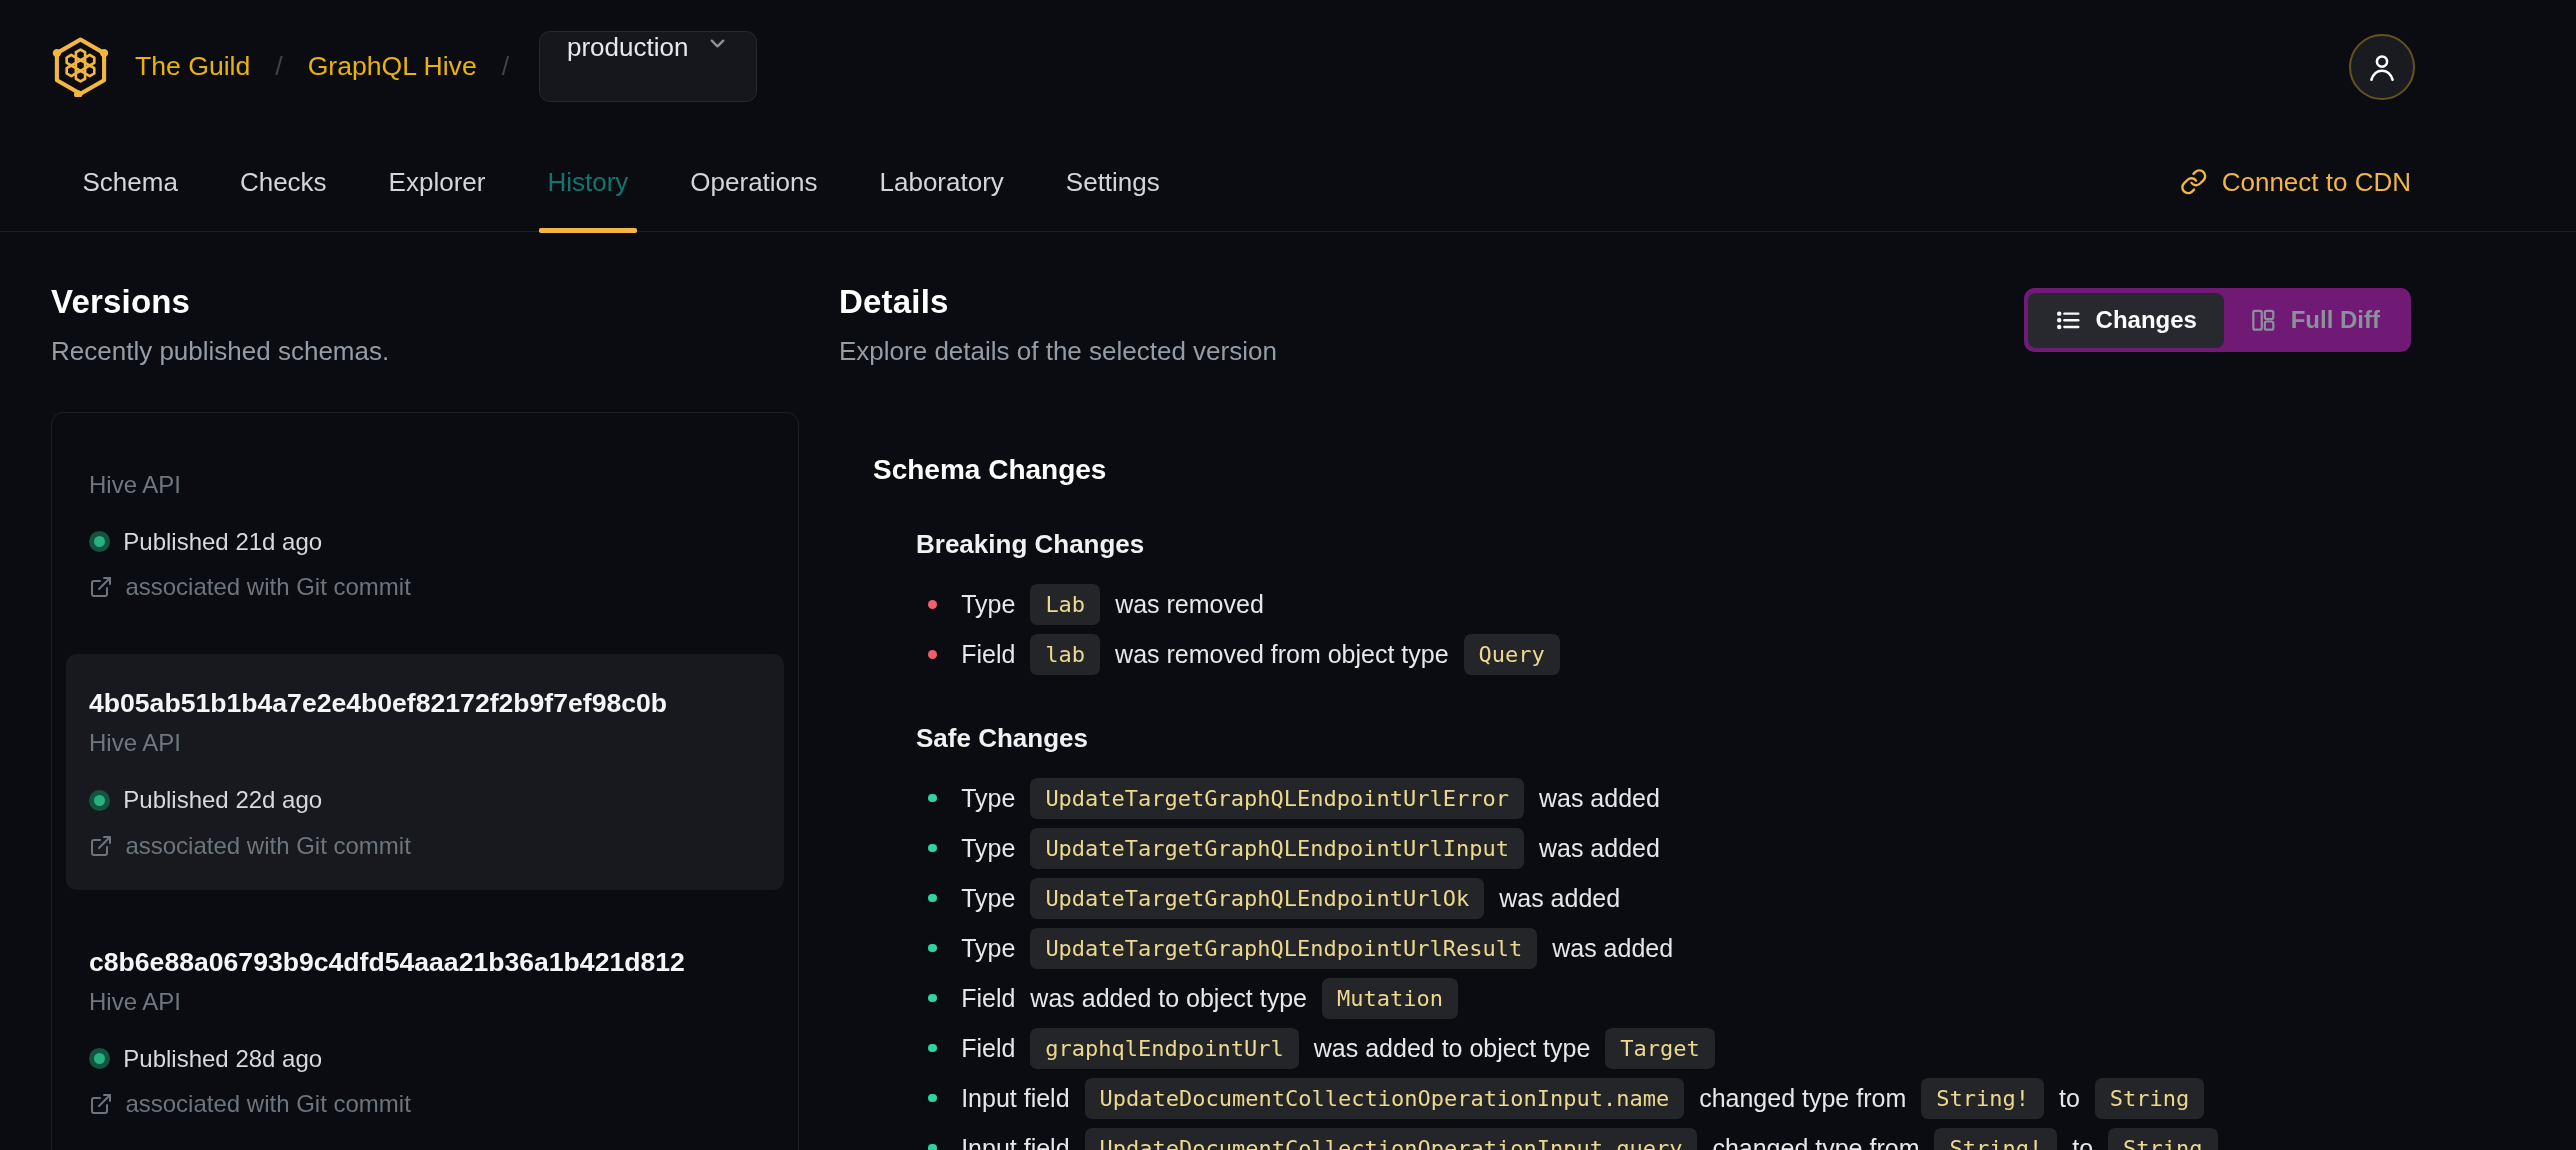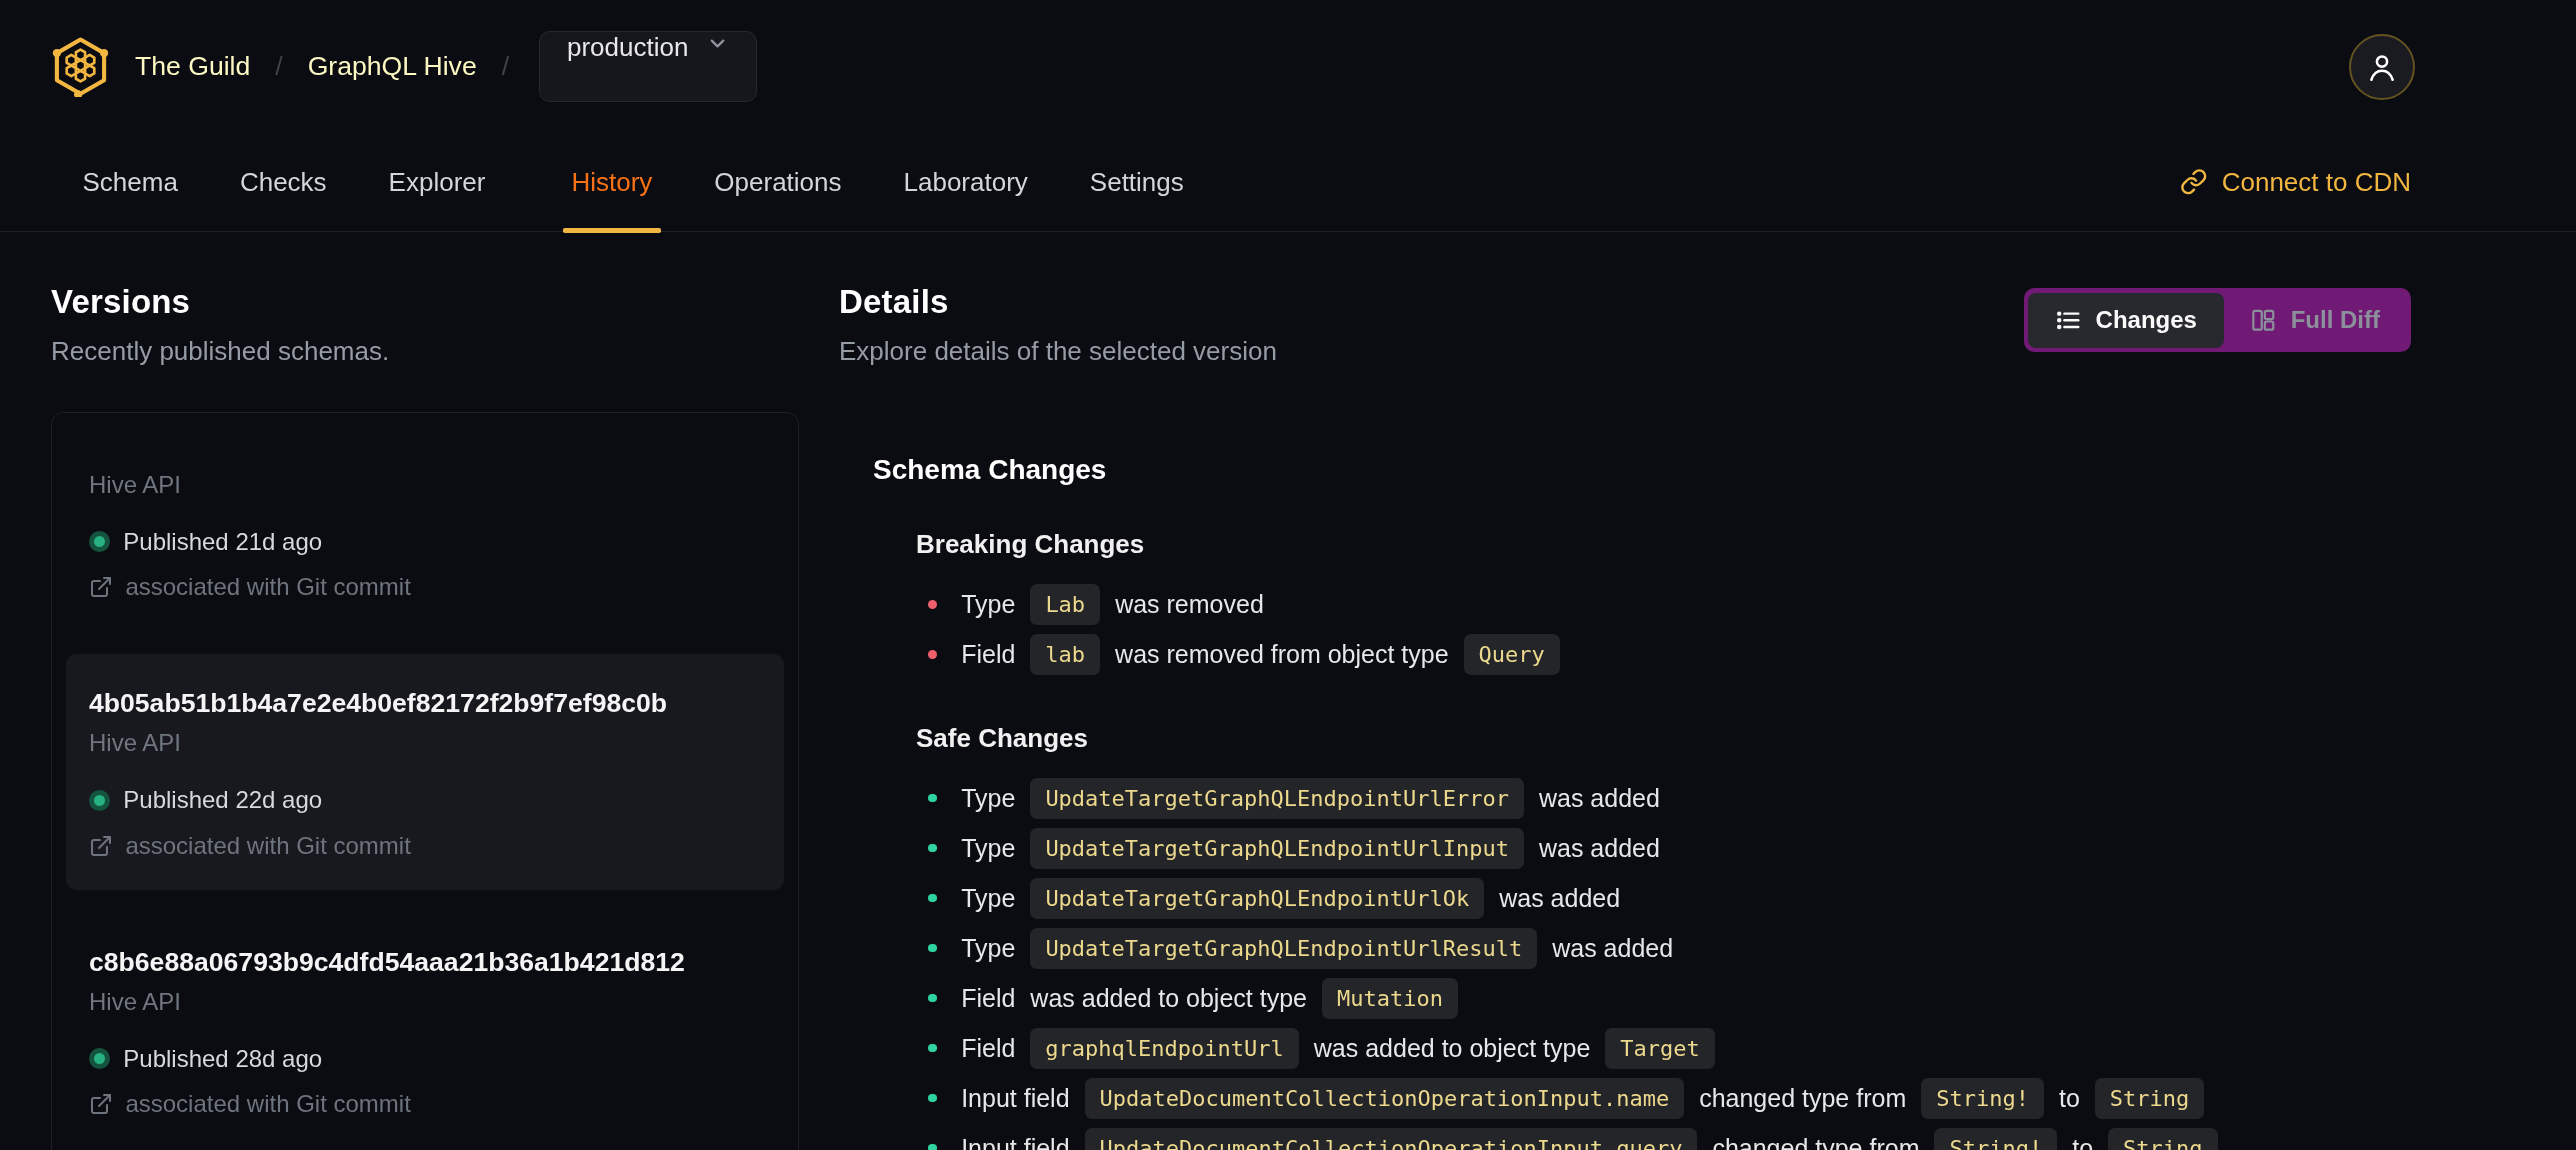--- a/index.html
+++ b/index.html
@@ -10,21 +10,21 @@
     font-family: "Liberation Sans", "DejaVu Sans", sans-serif;
   }
   svg { display:block; }
 
   
   .breadcrumb-row {
     height:133px; display:flex; align-items:center;
     padding:0 161px 0 51px; gap:25px;
   }
   .logo { width:59px; height:62px; flex:0 0 auto; cursor:pointer; }
-  .crumb { font-size:26.6px; font-weight:500; color:#fef9c3; text-decoration:none; cursor:pointer; }
+  .crumb { font-size:26.6px; font-weight:500; color:#eab308; text-decoration:none; cursor:pointer; }
   .sep { font-size:26.6px; color:#3d424c; }
   .target-select {
     display:flex; gap:17.7px;
     background:#15171c; border:1.8px solid #26292f; border-radius:10.6px;
     height:71px; padding:0 26.6px; color:#e8e8ea; font-size:26px;
     font-family:inherit; cursor:pointer; margin-left:5.3px;
   }
   .target-select .chev { color:#8d929c; }
   .spacer { flex:1; }
   .avatar {
@@ -36,21 +36,21 @@
   .tabs-row {
     height:99px; display:flex; align-items:stretch;
     padding:0 165px 0 79px;
     border-bottom:1.8px solid #1e2126;
   }
   .tabs { display:flex; gap:55px; }
   .tab {
     display:flex; align-items:center; font-size:26px; color:#d2d5da;
     position:relative; cursor:pointer; padding:0 3.5px;
   }
-  .tab.active { color:#f97316; font-weight:500;margin-left:24px; }
+  .tab.active { color:#0f766e; font-weight:500; }
   .tab.active::after {
     content:""; position:absolute; left:-5.3px; right:-5.3px; bottom:-1.8px;
     height:4.4px; background:var(--accent, #f2b641); border-radius:1.8px;
   }
   .cdn-link {
     margin-left:auto; display:flex; align-items:center; gap:14px;
     color:var(--accent, #f2b641); font-size:26px; cursor:pointer; text-decoration:none;
   }
 
   

